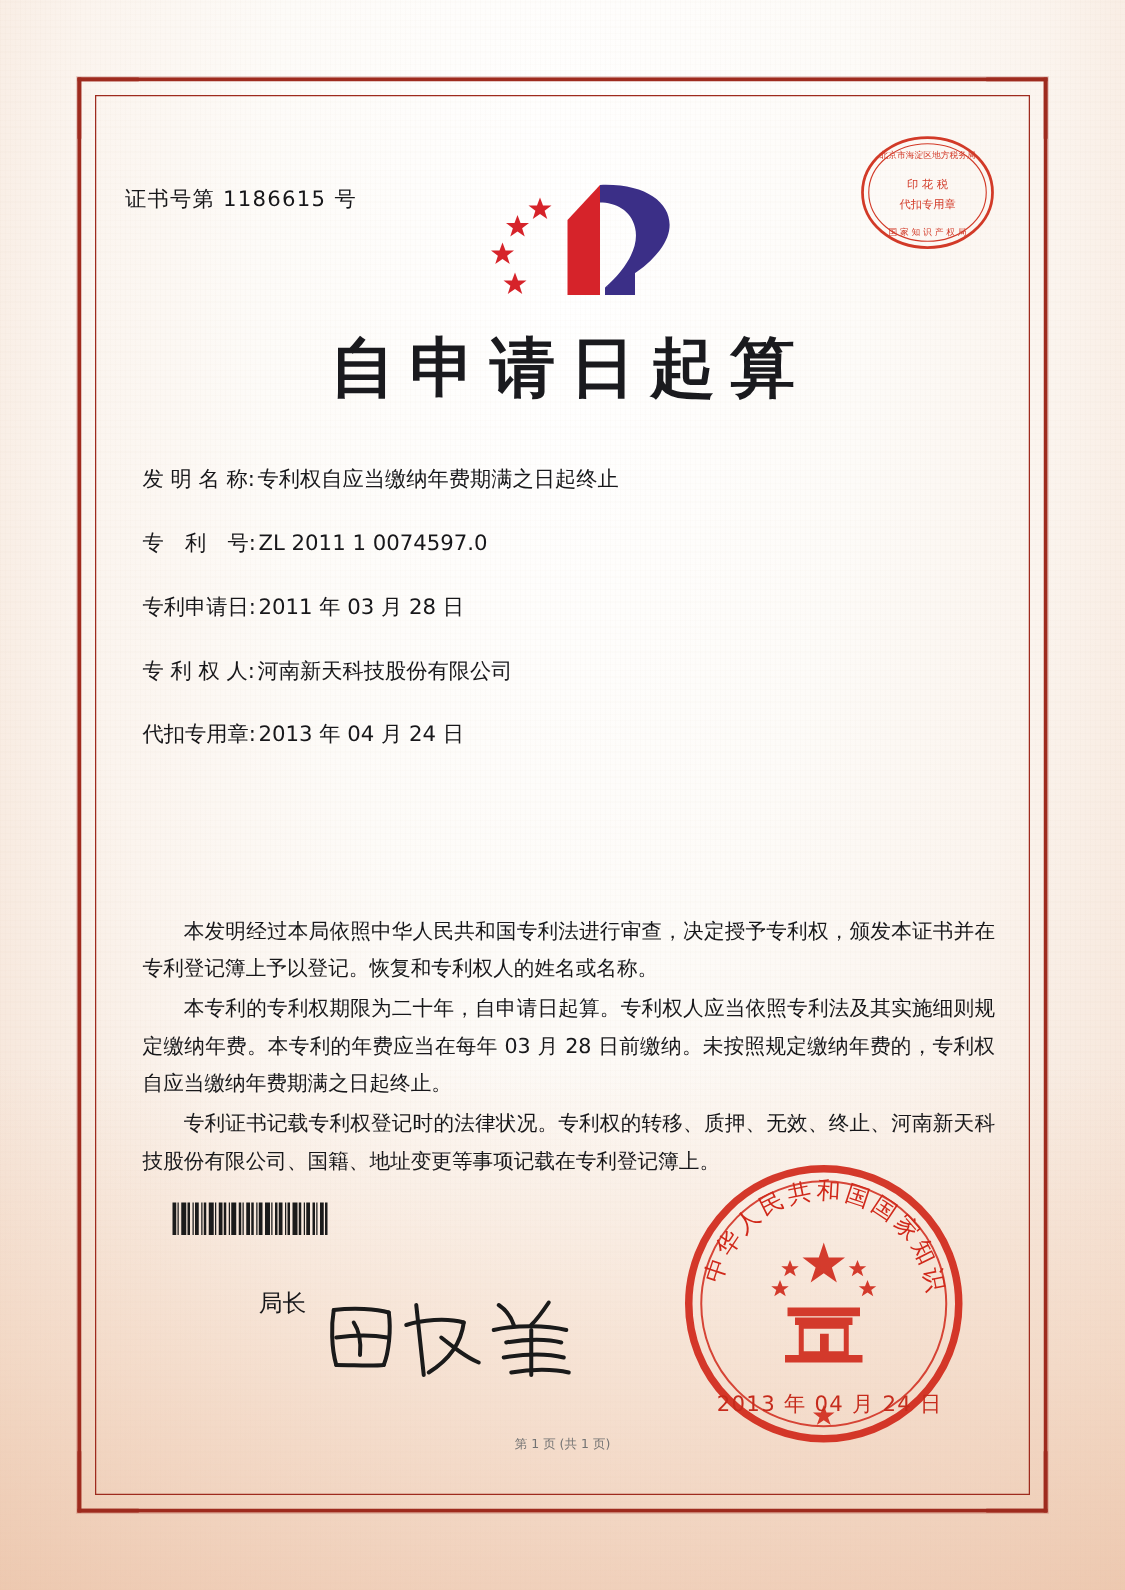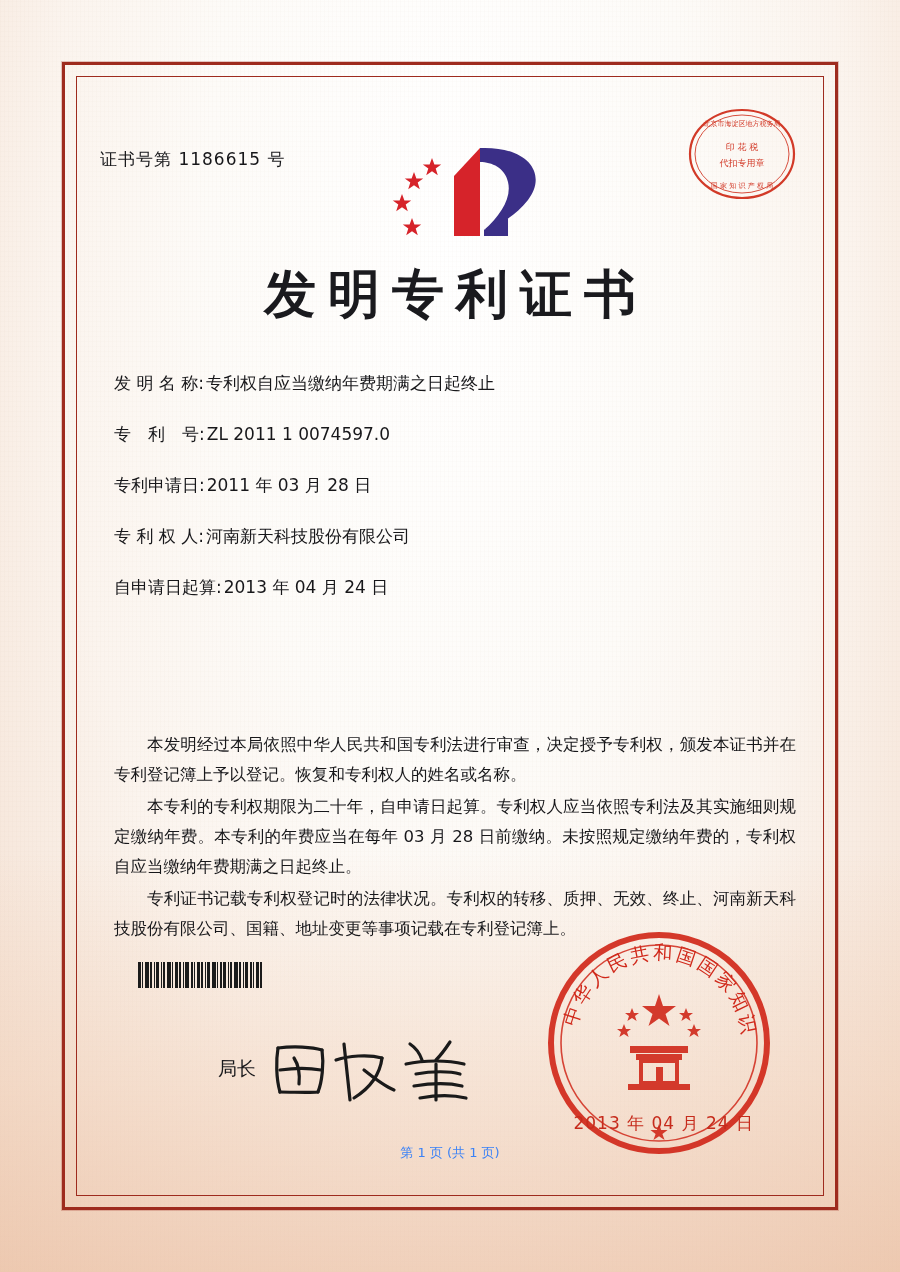--- a/index.html
+++ b/index.html
@@ -158,24 +158,24 @@
   .barcode i {
     display: inline-block;
     height: 26px;
     background: #1b1b1b;
     vertical-align: top;
   }
 
   
   .sig-wrap {
     position: absolute;
-    left: 118px;
+    left: 107px;
     top: 930px;
     display: flex;
-    align-items: center;
+    align-items: flex-start;
   }
   .sig-label {
     font-size: 19px;
     color: #17171a;
     margin-right: 8px;
     font-family: "DejaVu Serif", "Liberation Serif", serif;
   }
   .sig-img { width: 215px; height: 78px; }
 
   
@@ -194,22 +194,22 @@
     color: #c62b1c;
     letter-spacing: 1px;
     font-family: "DejaVu Sans", "Liberation Sans", sans-serif;
   }
 
   .page-footer {
     position: absolute;
     left: 0; right: 0;
     bottom: 10px;
     text-align: center;
-    font-size: 13px;
-    color: #3b82f6;
+    font-size: 10px;
+    color: #737373;
   }
 </style>
 </head>
 <body>
 
 <div class="page">
   <div class="paper"></div>
   <div class="paper-grain"></div>
   <div class="bottom-wash"></div>
 
@@ -245,41 +245,41 @@
       <svg width="132" height="100" viewBox="0 0 132 100">
         <ellipse cx="66" cy="50" rx="52" ry="44" fill="none" stroke="#d23a28" stroke-width="2.2"></ellipse>
         <ellipse cx="66" cy="50" rx="47" ry="39" fill="none" stroke="#d23a28" stroke-width="0.9"></ellipse>
         <text x="66" y="22" text-anchor="middle" font-size="7" fill="#d23a28" font-family="DejaVu Sans, sans-serif">北京市海淀区地方税务局</text>
         <text x="66" y="46" text-anchor="middle" font-size="9" fill="#d23a28" font-family="DejaVu Sans, sans-serif">印 花 税</text>
         <text x="66" y="62" text-anchor="middle" font-size="9" fill="#d23a28" font-family="DejaVu Sans, sans-serif">代扣专用章</text>
         <text x="66" y="84" text-anchor="middle" font-size="7" fill="#d23a28" font-family="DejaVu Sans, sans-serif">国 家 知 识 产 权 局</text>
       </svg>
     </div>
 
-    <div class="title">发明专利证书</div>
+    <div class="title">自申请日起算</div>
 
     <div class="fields">
       <div class="field-row">
         <span class="field-label">发 明 名 称:</span>
         <span class="field-value">专利权自应当缴纳年费期满之日起终止</span>
       </div>
       <div class="field-row">
         <span class="field-label">专　利　号:</span>
         <span class="field-value">ZL 2011 1 0074597.0</span>
       </div>
       <div class="field-row">
         <span class="field-label">专利申请日:</span>
         <span class="field-value">2011 年 03 月 28 日</span>
       </div>
       <div class="field-row">
         <span class="field-label">专 利 权 人:</span>
         <span class="field-value">河南新天科技股份有限公司</span>
       </div>
       <div class="field-row">
-        <span class="field-label">自申请日起算:</span>
+        <span class="field-label">代扣专用章:</span>
         <span class="field-value">2013 年 04 月 24 日</span>
       </div>
     </div>
 
     <div class="body-text">
       <p>本发明经过本局依照中华人民共和国专利法进行审查，决定授予专利权，颁发本证书并在专利登记簿上予以登记。恢复和专利权人的姓名或名称。</p>
       <p>本专利的专利权期限为二十年，自申请日起算。专利权人应当依照专利法及其实施细则规定缴纳年费。本专利的年费应当在每年 03 月 28 日前缴纳。未按照规定缴纳年费的，专利权自应当缴纳年费期满之日起终止。</p>
       <p>专利证书记载专利权登记时的法律状况。专利权的转移、质押、无效、终止、河南新天科技股份有限公司、国籍、地址变更等事项记载在专利登记簿上。</p>
     </div>
 

